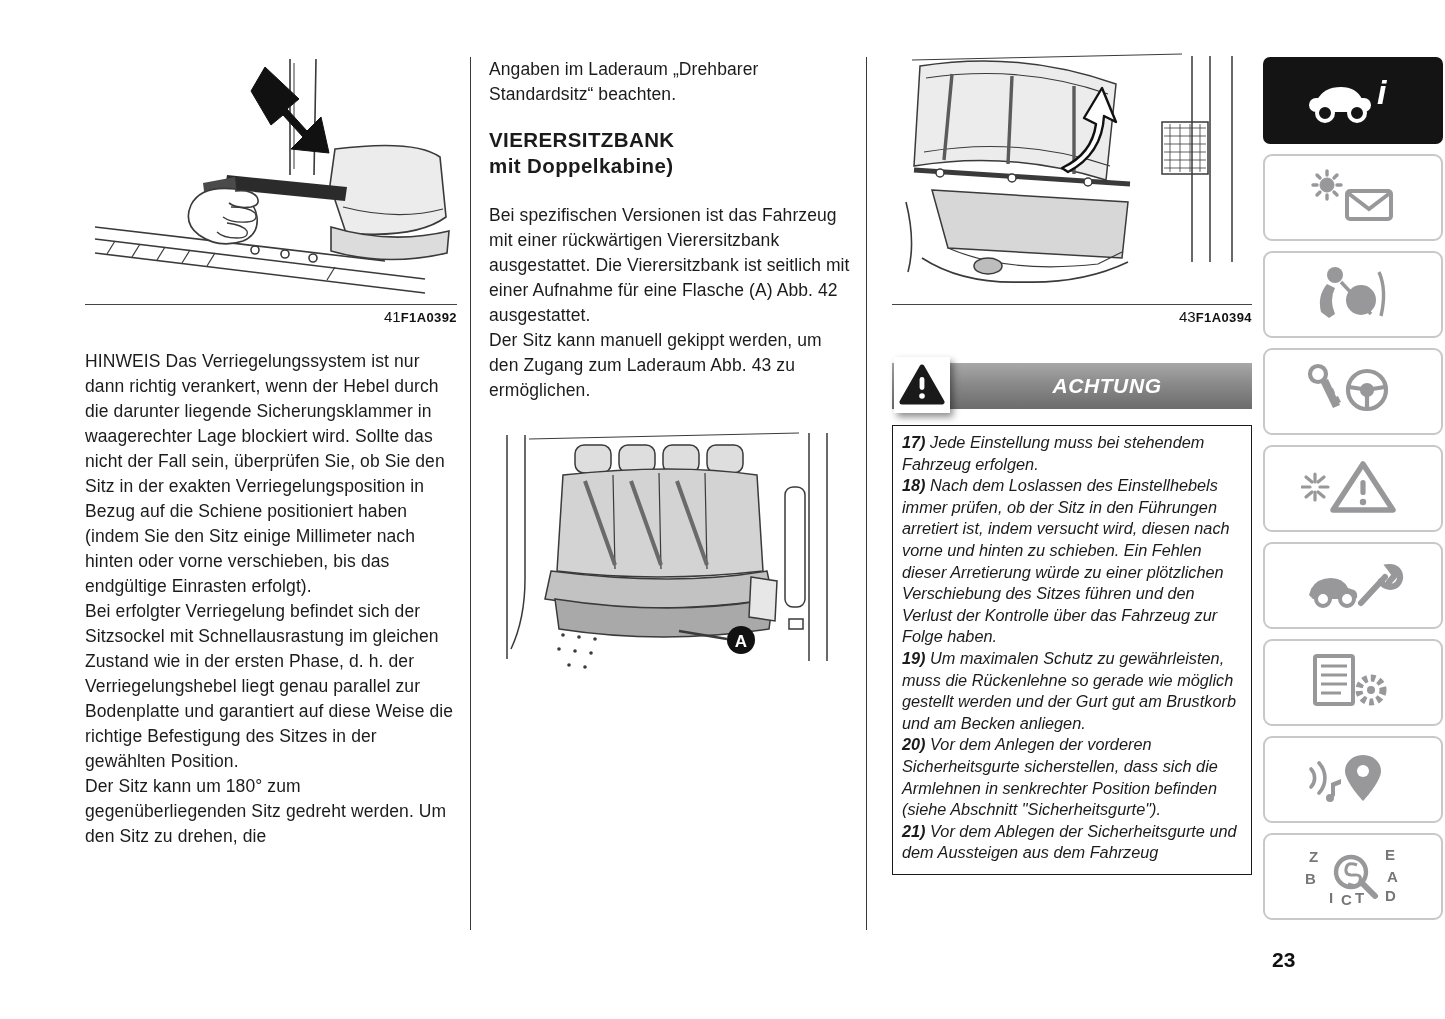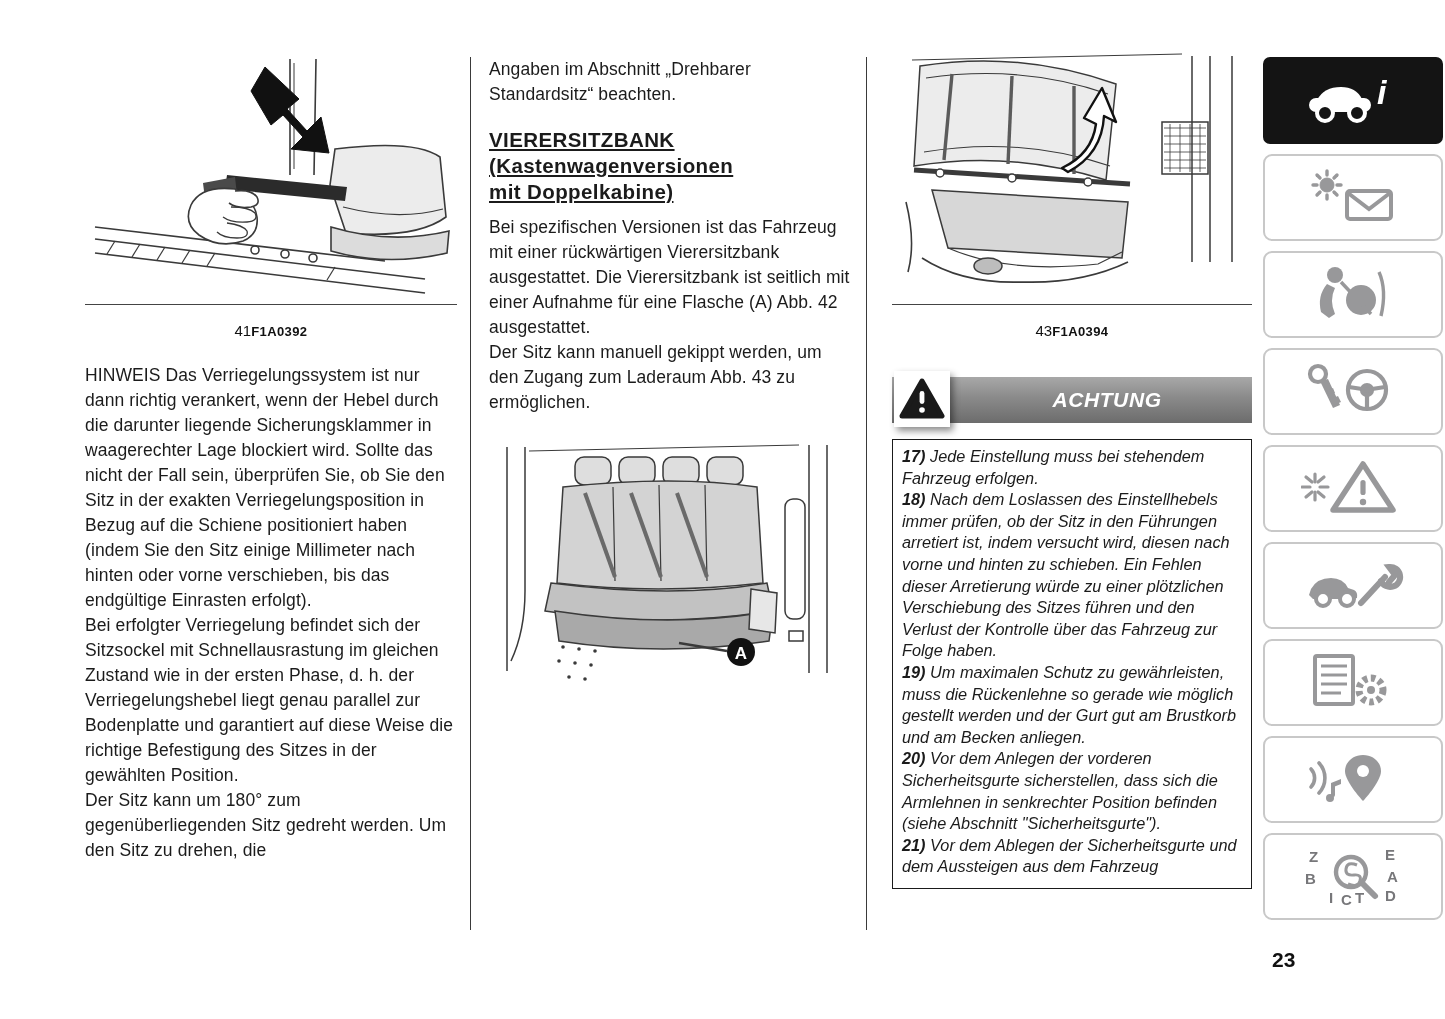--- a/index.html
+++ b/index.html
@@ -7,26 +7,26 @@
   body { font-family:"Liberation Sans", sans-serif; color:#1b1b1b; }
   .page { position:relative; width:1445px; height:1019px; background:#ffffff; overflow:hidden; }
 
   .vdiv { position:absolute; top:57px; height:873px; width:1px; background:#3a3a3a; }
 
   .col { position:absolute; }
   .body-text { font-size:17.5px; line-height:25px; letter-spacing:.1px; }
   .body-text p { margin:0; }
 
   .figbox { width:100%; background:#fff; }
-  .figcap { display:flex; justify-content:center; align-items:flex-end;
-            border-top:1.2px solid #444; margin-top:3px; padding-top:17px; }
+  .figcap { display:flex; justify-content:flex-end; align-items:flex-end;
+            border-top:1.2px solid #444; margin-top:3px; padding-top:3px; }
   .figcap .num { font-size:15px; color:#111; }
   .figcap .code { font-size:13px; letter-spacing:.4px; color:#111; font-weight:600; }
 
-  .mid-heading { font-size:20.5px; font-weight:bold; line-height:26px; letter-spacing:.4px; margin:20px 0 10px 0;text-decoration:underline; }
+  .mid-heading { font-size:20.5px; font-weight:bold; line-height:26px; letter-spacing:.4px; margin:20px 0 24px 0; }
 
   .warn-head { position:relative; height:50px; margin:36px 0 14px 0; }
   .warn-bar  { position:absolute; left:0; right:0; top:2px; bottom:2px;
                background:linear-gradient(180deg,#a8a8a8 0%,#8a8a8a 45%,#6c6c6c 100%); }
   .warn-icon { position:absolute; left:2px; top:-4px; width:56px; height:56px; background:#fff;
                box-shadow:3px 4px 7px rgba(0,0,0,.45); display:flex; align-items:center; justify-content:center; }
   .warn-title { position:absolute; left:70px; right:0; top:2px; bottom:2px; display:flex; align-items:center;
                 justify-content:center; color:#fff; font-weight:bold; font-style:italic; font-size:21px; letter-spacing:.6px; }
 
   .warn-box { border:1.6px solid #1a1a1a; padding:6px 9px 10px 9px; font-style:italic;
@@ -98,25 +98,24 @@
       </div>
     </div>
     <div class="body-text" style="margin-top:24px;">
       <p>HINWEIS Das Verriegelungssystem ist nur dann richtig verankert, wenn der Hebel durch die darunter liegende Sicherungsklammer in waagerechter Lage blockiert wird. Sollte das nicht der Fall sein, überprüfen Sie, ob Sie den Sitz in der exakten Verriegelungsposition in Bezug auf die Schiene positioniert haben (indem Sie den Sitz einige Millimeter nach hinten oder vorne verschieben, bis das endgültige Einrasten erfolgt).</p>
       <p>Bei erfolgter Verriegelung befindet sich der Sitzsockel mit Schnellausrastung im gleichen Zustand wie in der ersten Phase, d. h. der Verriegelungshebel liegt genau parallel zur Bodenplatte und garantiert auf diese Weise die richtige Befestigung des Sitzes in der gewählten Position.</p>
       <p>Der Sitz kann um 180° zum gegenüberliegenden Sitz gedreht werden. Um den Sitz zu drehen, die</p>
     </div>
   </div>
 
   <div class="col" style="left:489px; top:57px; width:366px;">
-    <p class="body-text">Angaben im Abschnitt „Drehbarer Standardsitz“ beachten.</p>
+    <p class="body-text">Angaben im Laderaum „Drehbarer Standardsitz“ beachten.</p>
 
     <div class="mid-heading">
       <div>VIERERSITZBANK</div>
-      <div>(Kastenwagenversionen</div>
       <div>mit Doppelkabine)</div>
     </div>
 
     <div class="body-text">
       <p>Bei spezifischen Versionen ist das Fahrzeug mit einer rückwärtigen Vierersitzbank ausgestattet. Die Vierersitzbank ist seitlich mit einer Aufnahme für eine Flasche (A) Abb. 42 ausgestattet.</p>
       <p>Der Sitz kann manuell gekippt werden, um den Zugang zum Laderaum Abb. 43 zu ermöglichen.</p>
     </div>
 
     <div class="figbox" style="margin-top:26px;">
       <svg width="366" height="252" viewBox="0 0 366 252">

